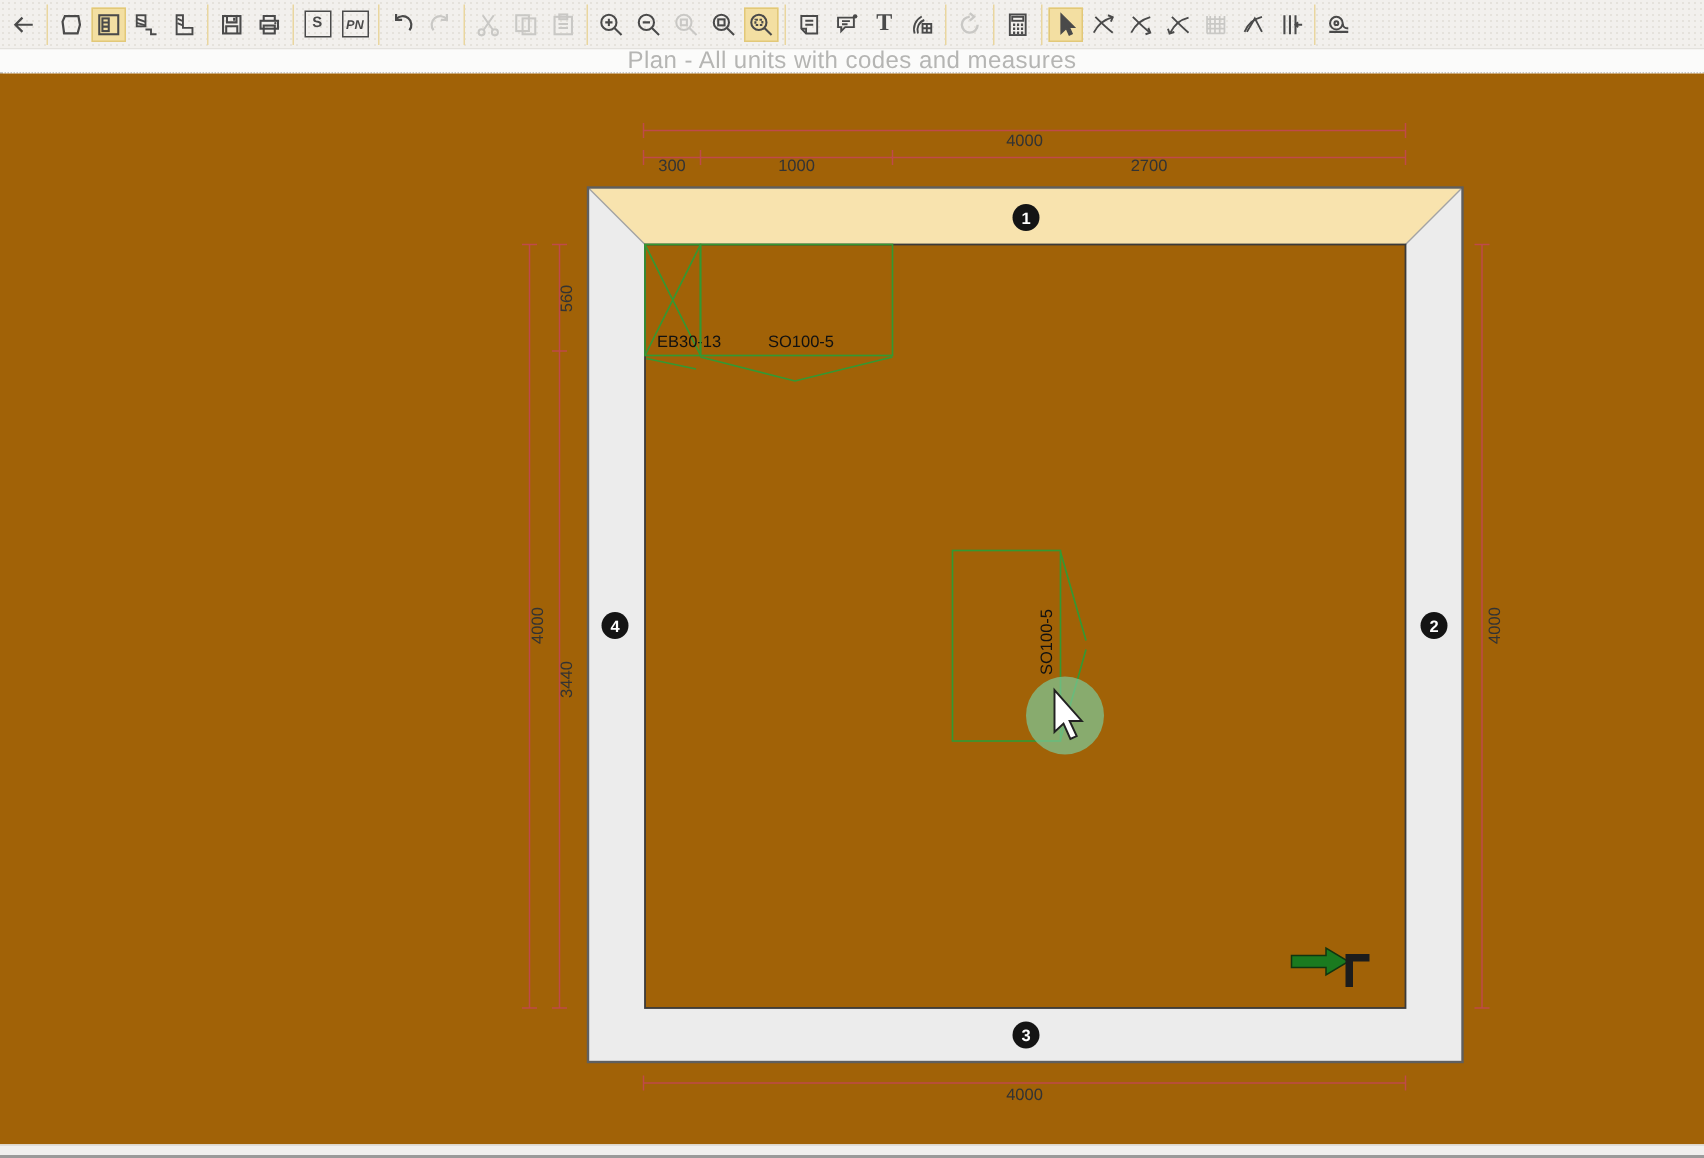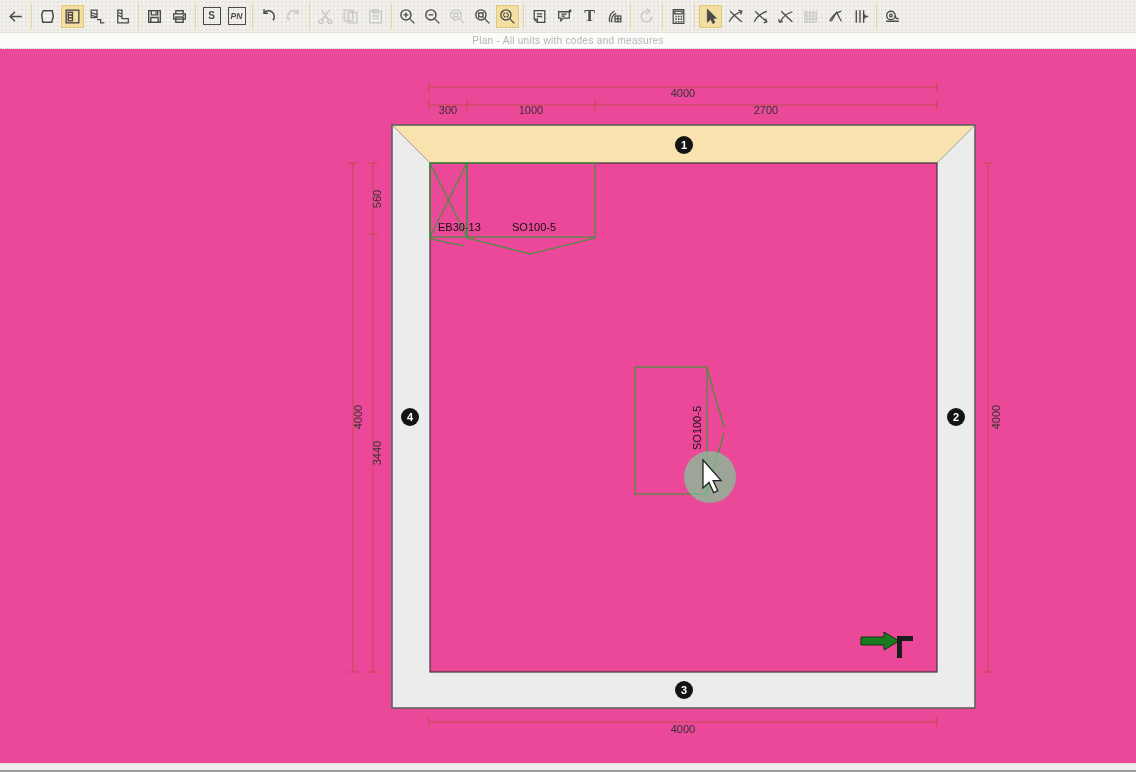--- a/index.html
+++ b/index.html
@@ -24,24 +24,24 @@
   .sep{width:1px;height:27px;background:#e9d69f;margin:0 3px;flex:none;}
   .tb-box{display:flex;align-items:center;justify-content:center;width:16px;height:16px;
     border:1.4px solid currentColor;font-size:10px;font-weight:bold;line-height:1;}
   .tb-box.small{font-size:8.5px;font-style:italic;}
   .tb-letterT{font-family:"Liberation Serif",serif;font-size:16px;font-weight:bold;line-height:1;}
 
   
   .subtitle{position:absolute;top:33px;left:0;width:1136px;height:16px;box-sizing:border-box;
     background:#fbfbfa;border-bottom:1px dotted #c9c9c9;
     display:flex;align-items:center;justify-content:center;
-    font-size:10px;color:#b5b5b3;letter-spacing:.3px;text-align:center;}
+    font-size:16px;color:#b5b5b3;letter-spacing:.3px;text-align:center;}
 
   
-  .canvas{position:absolute;top:49px;left:0;width:1136px;height:714px;background:#ec4899;}
+  .canvas{position:absolute;top:49px;left:0;width:1136px;height:714px;background:#a16207;}
 
   .bottombar{position:absolute;top:763px;left:0;width:1136px;height:9px;box-sizing:border-box;
     background:#f0efee;border-top:1px solid #dedddc;border-bottom:2px solid #9a9a9a;}
 
   
   svg text{font-family:"Liberation Sans",sans-serif;}
   .dim{stroke:#bf4a4a;stroke-width:1;fill:none;}
   .dimtxt{fill:#333;font-size:11px;}
   .unit{stroke:#339933;stroke-width:1.1;fill:none;}
   .unitlbl{fill:#111;font-size:11px;}

